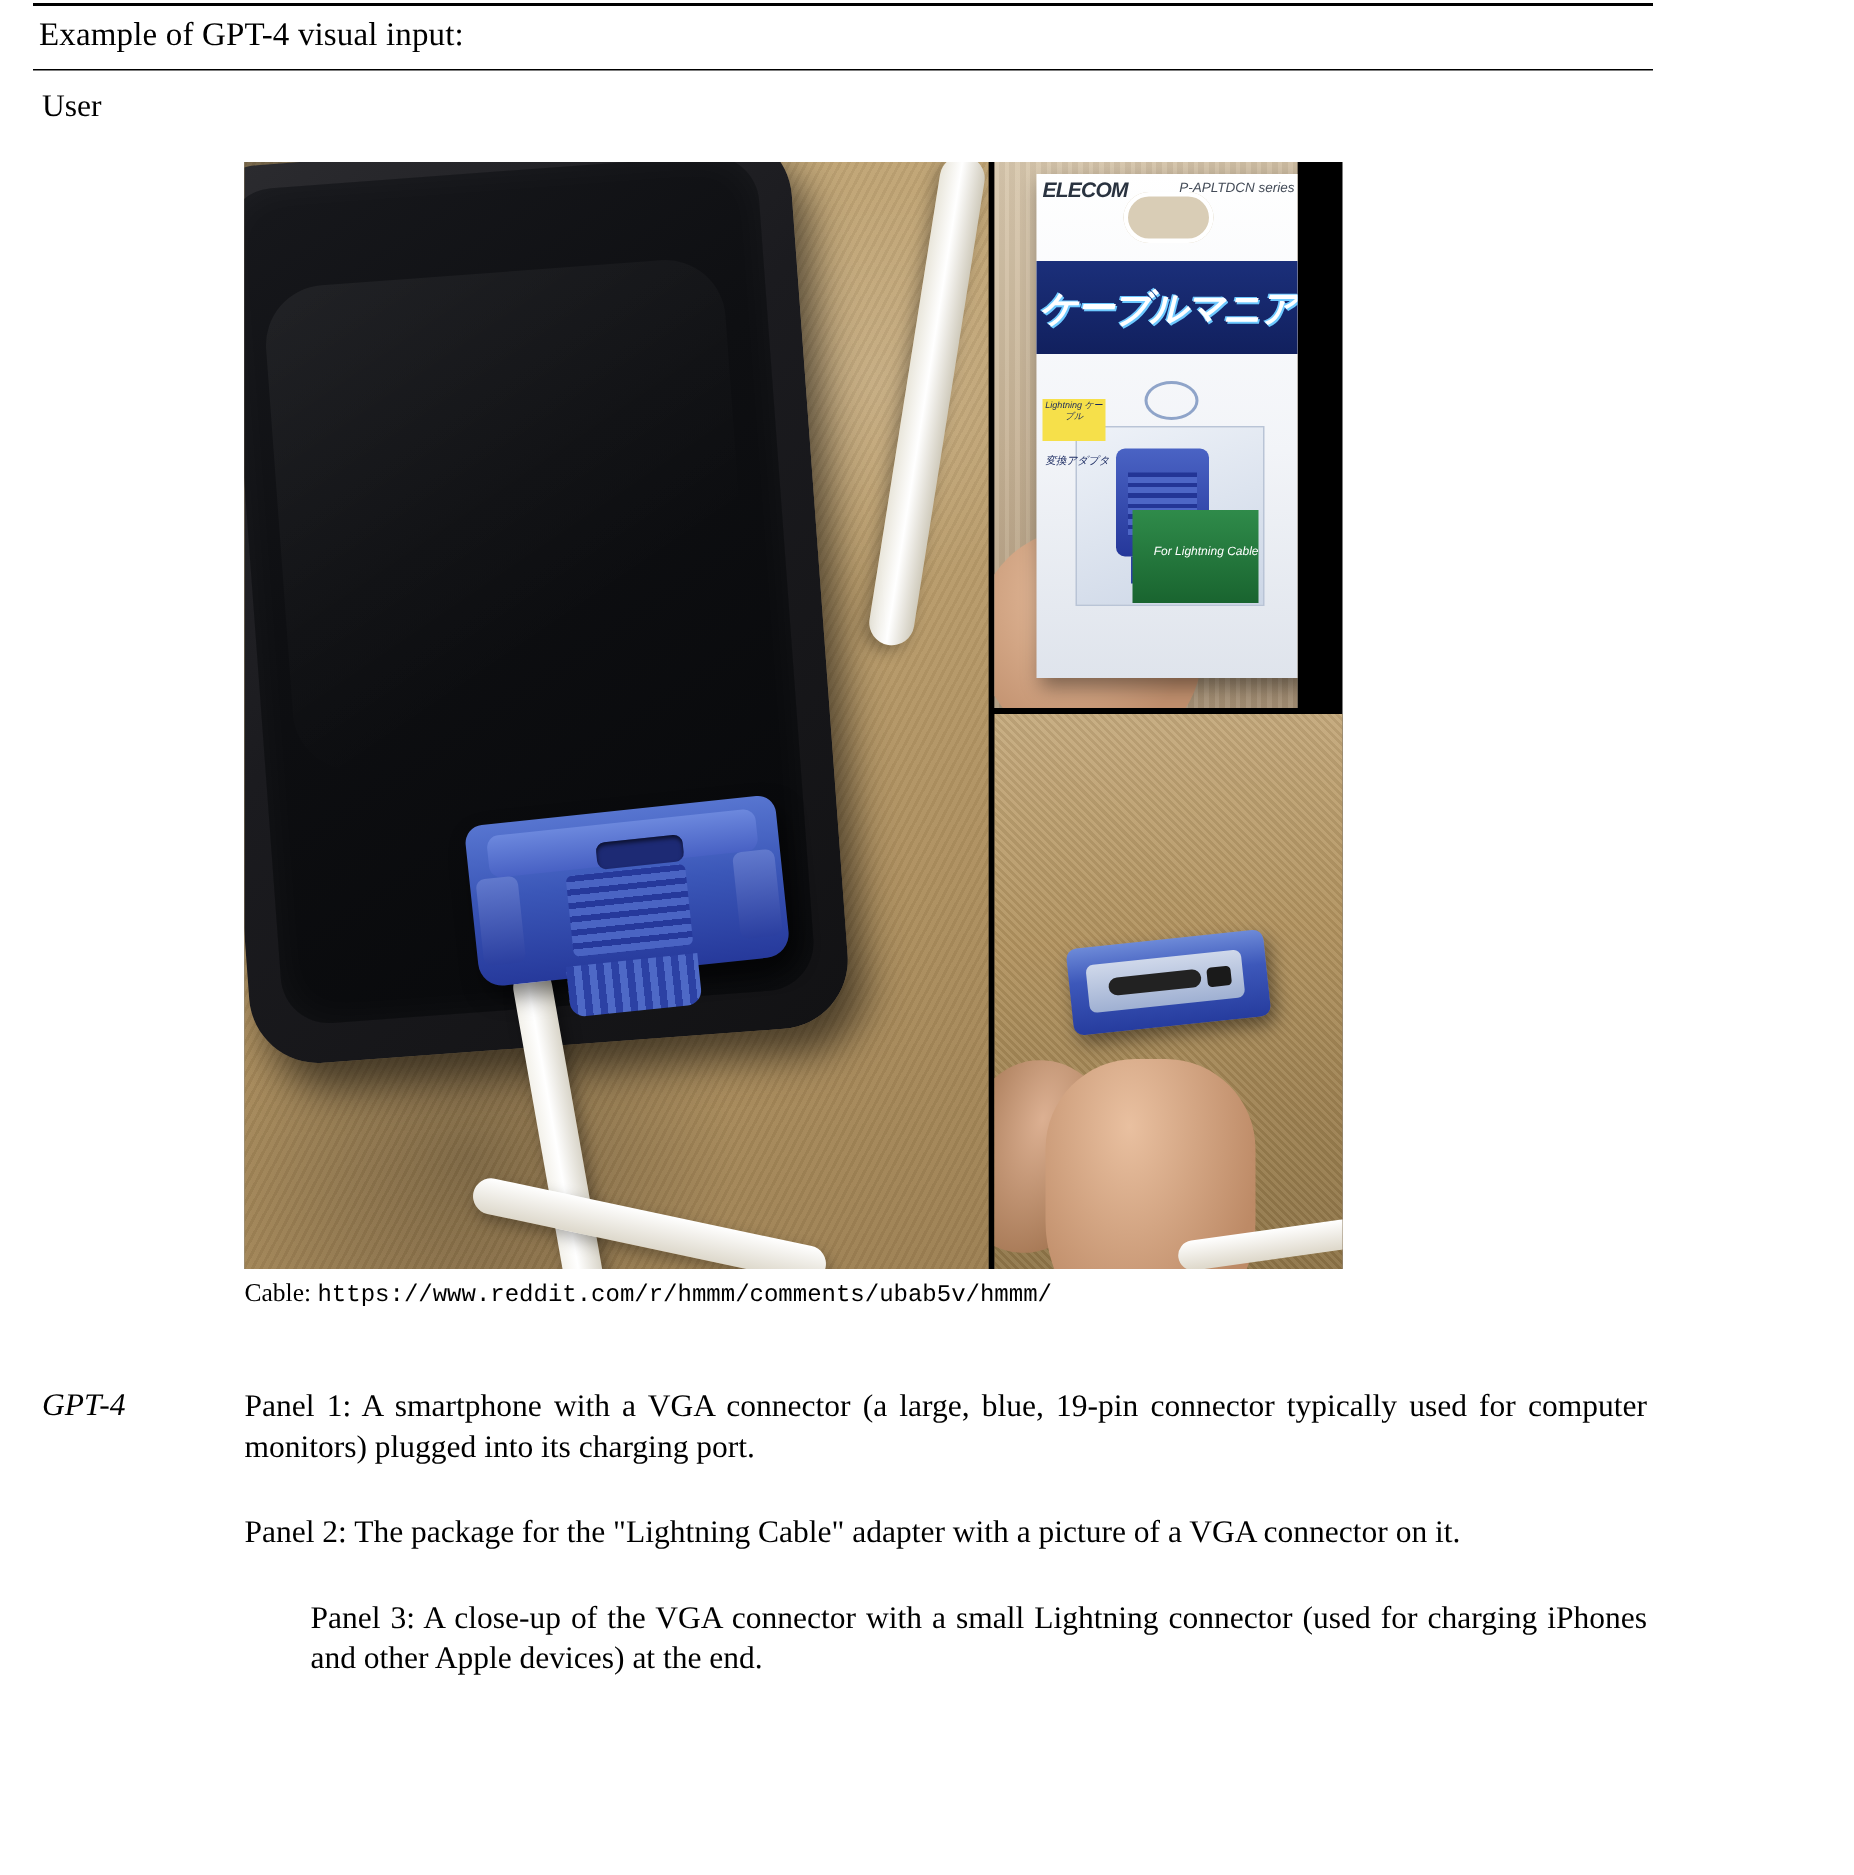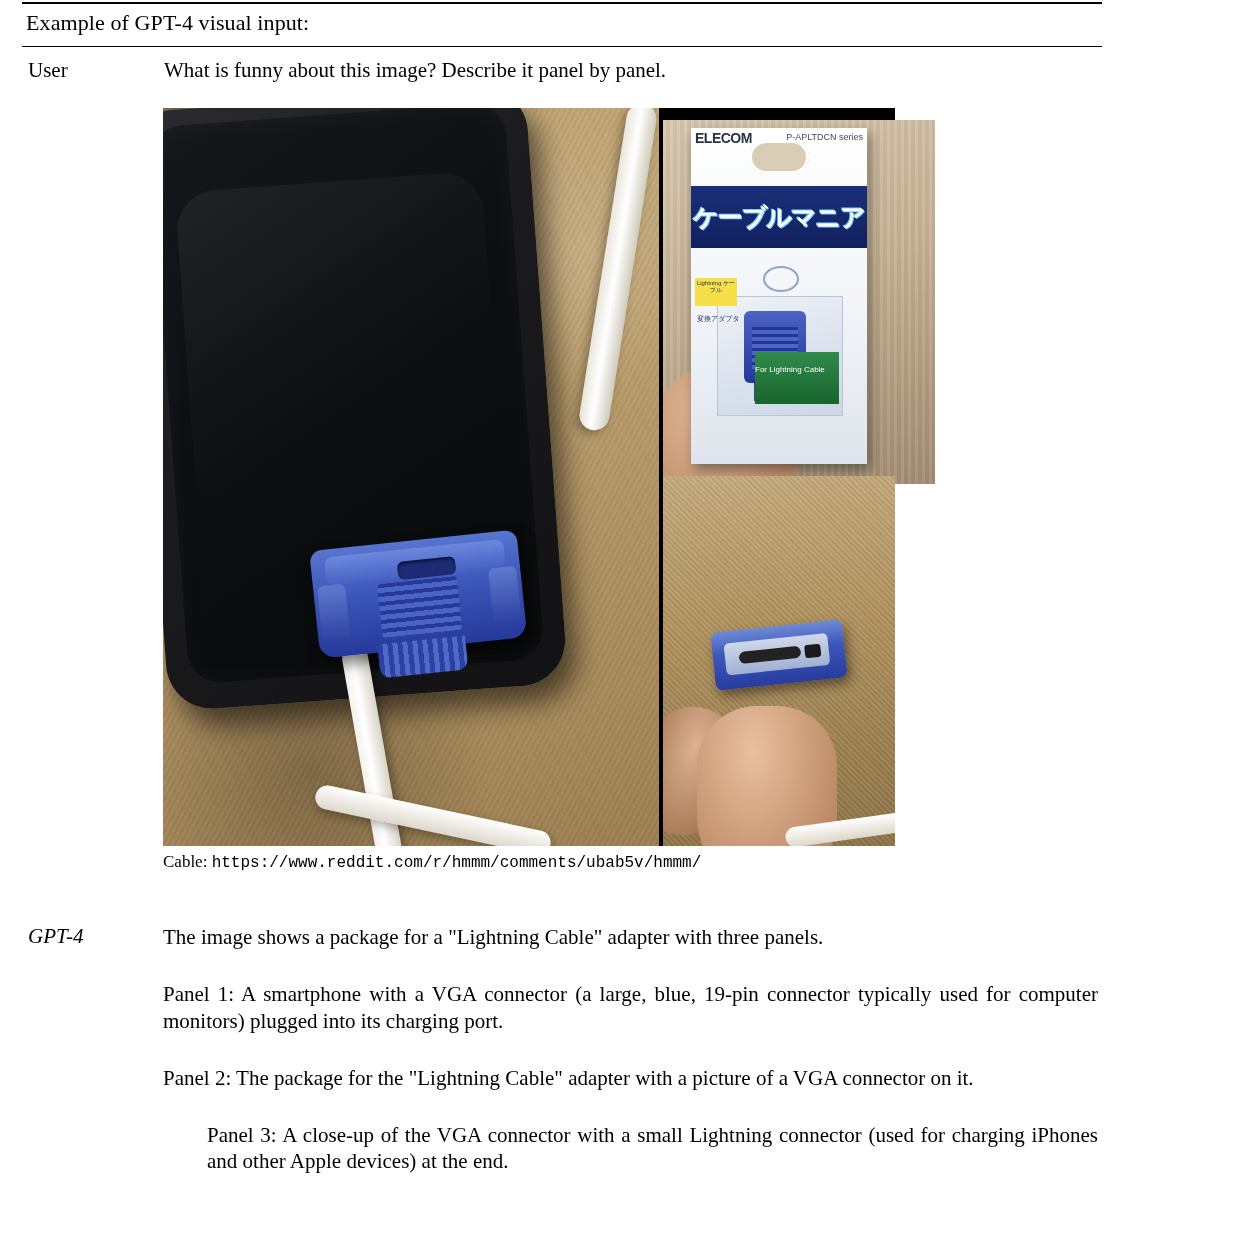--- a/index.html
+++ b/index.html
@@ -170,24 +170,25 @@
     position:absolute; right: 26px; top: -6px; width: 30px; height: 330px;
     background: linear-gradient(90deg,#e9e6db,#ffffff 45%,#cfcabb);
     border-radius: 16px;
     transform: rotate(9deg);
     box-shadow: -3px 4px 10px rgba(0,0,0,0.3);
   }
 
   
   .panel2 {
     position: absolute;
-    left: 500px; top: 12px;
-    width: 272px; height: 364px;
+    left: 500px; top: 0px;
+    width: 202px; height: 364px;
     overflow: hidden;
     background: #c9b79d;
+    font-style: italic;
   }
   .p2-bg {
     position:absolute; inset:0;
     background: linear-gradient(160deg,#d8c8ae 0%, #c6b295 45%, #a28d72 100%);
   }
   .p2-knit {
     position:absolute; inset:0;
     background-image: repeating-linear-gradient(90deg, rgba(255,255,255,0.12) 0 3px, rgba(0,0,0,0.07) 3px 7px);
     opacity:.55;
   }
@@ -248,21 +249,21 @@
     background:#2c41a4;
   }
   .p2-ytag {
     position:absolute; left:4px; top:150px; width:42px; height:26px;
     background:#f6e04a; font-size:6px; color:#16265e; text-align:center;
     font-family:"Liberation Sans", sans-serif; padding-top:2px; line-height:7px;
   }
   .p2-gtag {
     position:absolute; left:64px; top:224px; width:84px; height:40px;
     background: linear-gradient(180deg,#2f8b4a,#19642f);
-    color:#fff; font-size:8px; text-align:left; line-height:11px; padding-top:12px;
+    color:#fff; font-size:8px; text-align:right; line-height:11px; padding-top:22px;
     font-family:"Liberation Sans", sans-serif;
   }
   .p2-brand {
     position:absolute; left:4px; top:2px; font-size:14px; font-weight:bold;
     color:#2a3340; font-family:"Liberation Sans", sans-serif; letter-spacing:-0.5px;
   }
   .p2-series {
     position:absolute; right:4px; top:4px; font-size:9px; color:#444c58;
     font-family:"Liberation Sans", sans-serif;
   }
@@ -362,21 +363,20 @@
 
 <div class="page">
 
   <div class="rule rule-top rule-thick"></div>
 
   <div class="caption-row">Example of GPT-4 visual input:</div>
 
   <div class="rule rule-mid"></div>
 
   <div class="role-user">User</div>
-  <div class="user-question">What is funny about this image? Describe it panel by panel.</div>
 
   <div class="figure">
 
     <div class="panel1">
       <div class="p1-cloth"></div>
       <div class="p1-cloth-lines"></div>
       <div class="p1-darkcorner"></div>
       <div class="p1-cable-top"></div>
       <div class="p1-phone">
         <div class="p1-screen">
@@ -439,19 +439,18 @@
 
   </div>
 
   <div class="source">
     <span>Cable: </span><span class="mono">https://www.reddit.com/r/hmmm/comments/ubab5v/hmmm/</span>
   </div>
 
   <div class="role-gpt">GPT-4</div>
 
   <div class="answer">
-    <p>The image shows a package for a "Lightning Cable" adapter with three panels.</p>
     <p>Panel 1: A smartphone with a VGA connector (a large, blue, 19-pin connector typically used for computer monitors) plugged into its charging port.</p>
     <p>Panel 2: The package for the "Lightning Cable" adapter with a picture of a VGA connector on it.</p>
     <p>Panel 3: A close-up of the VGA connector with a small Lightning connector (used for charging iPhones and other Apple devices) at the end.</p>
   </div>
 
 </div>
 
 </body></html>

